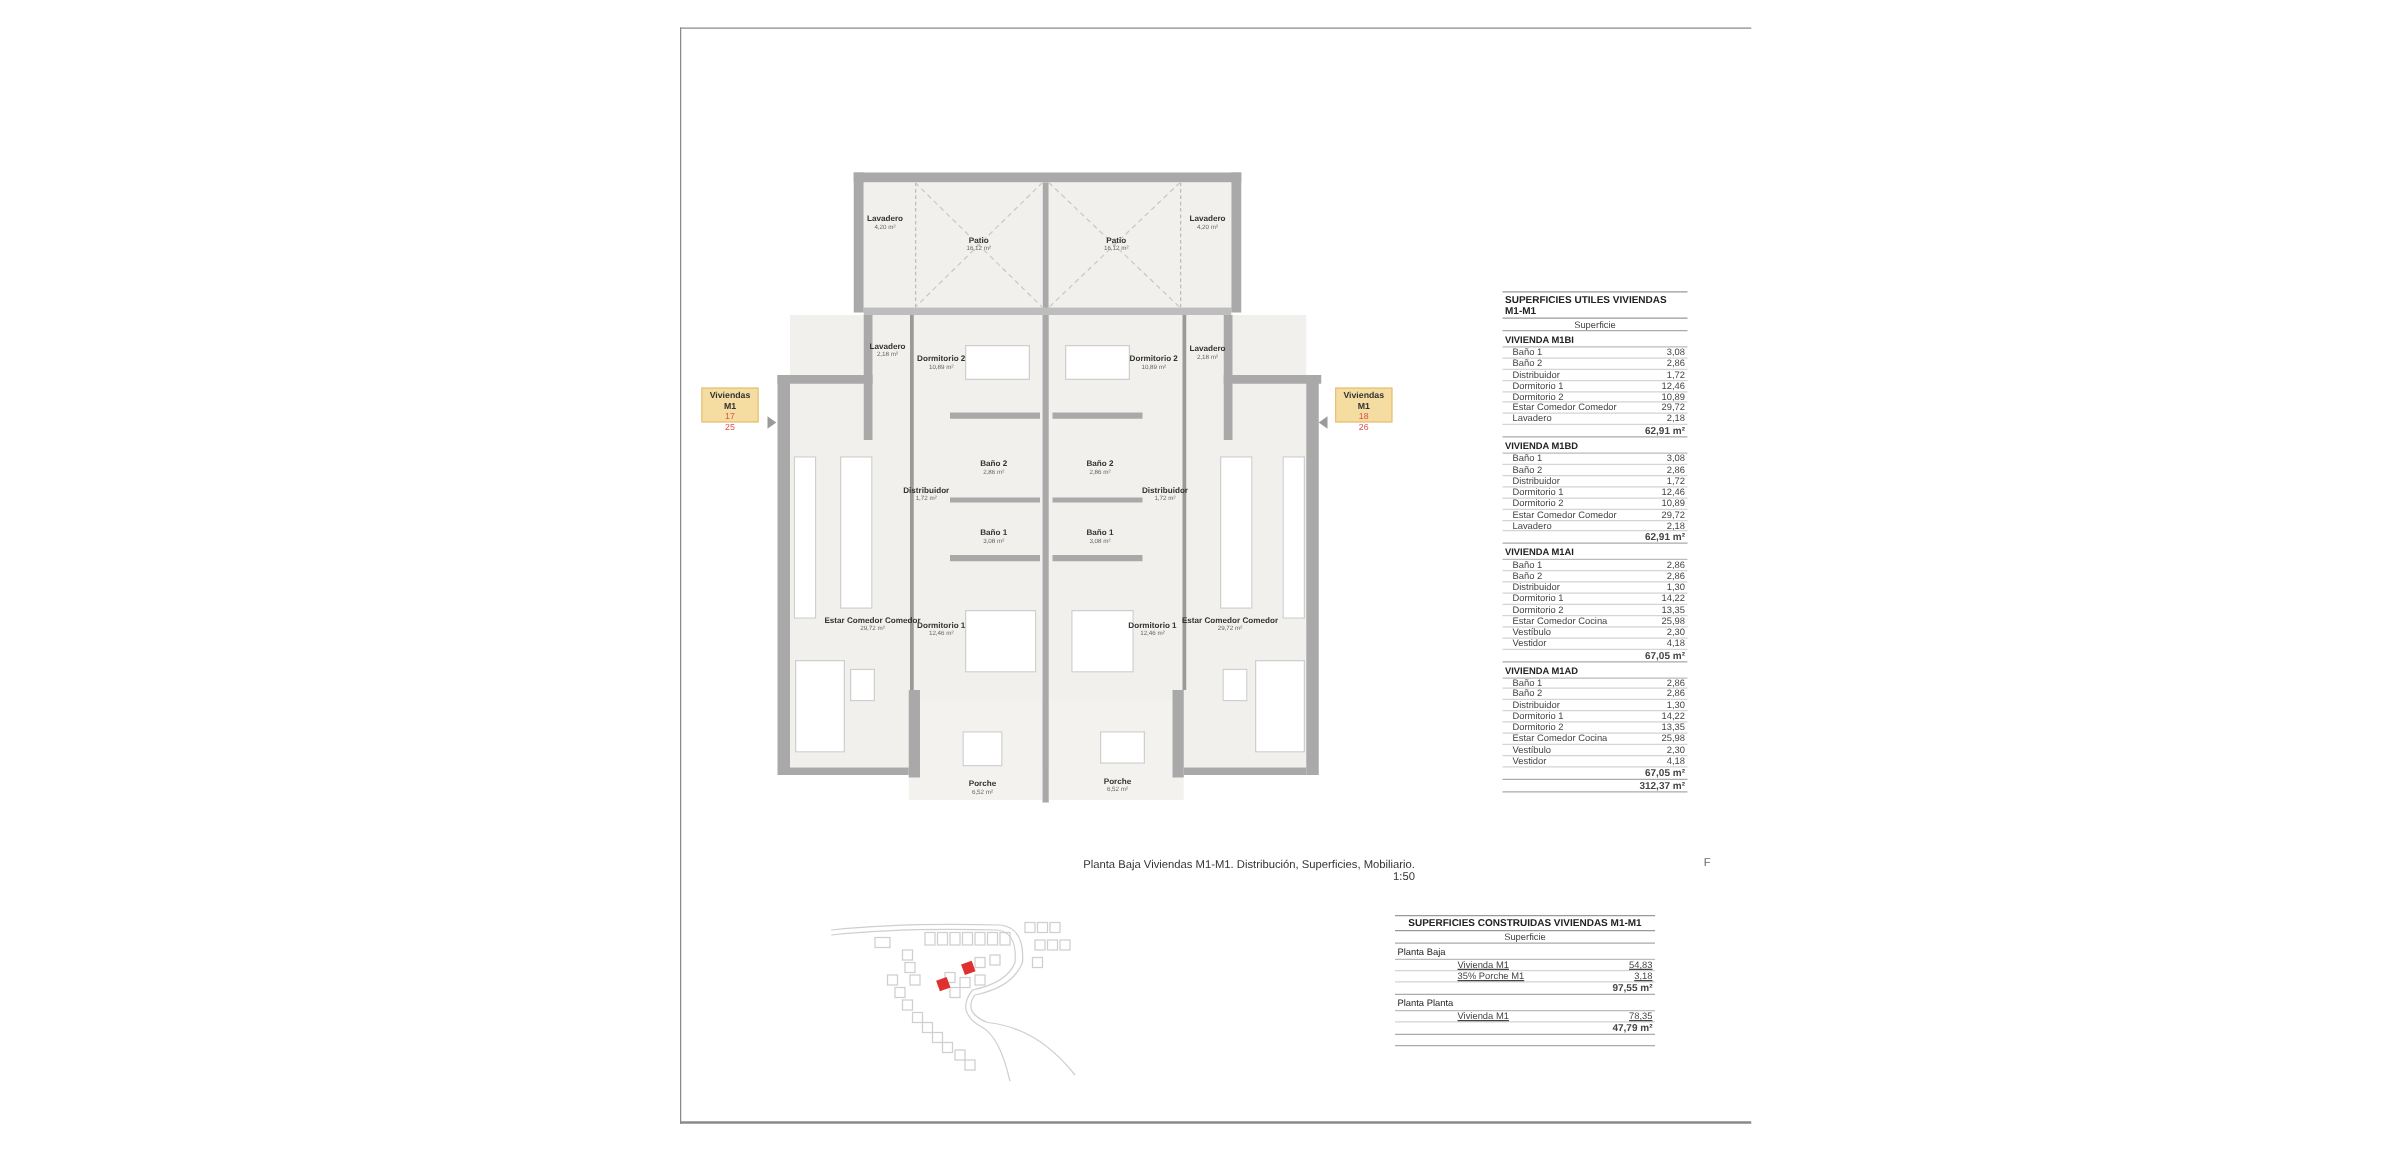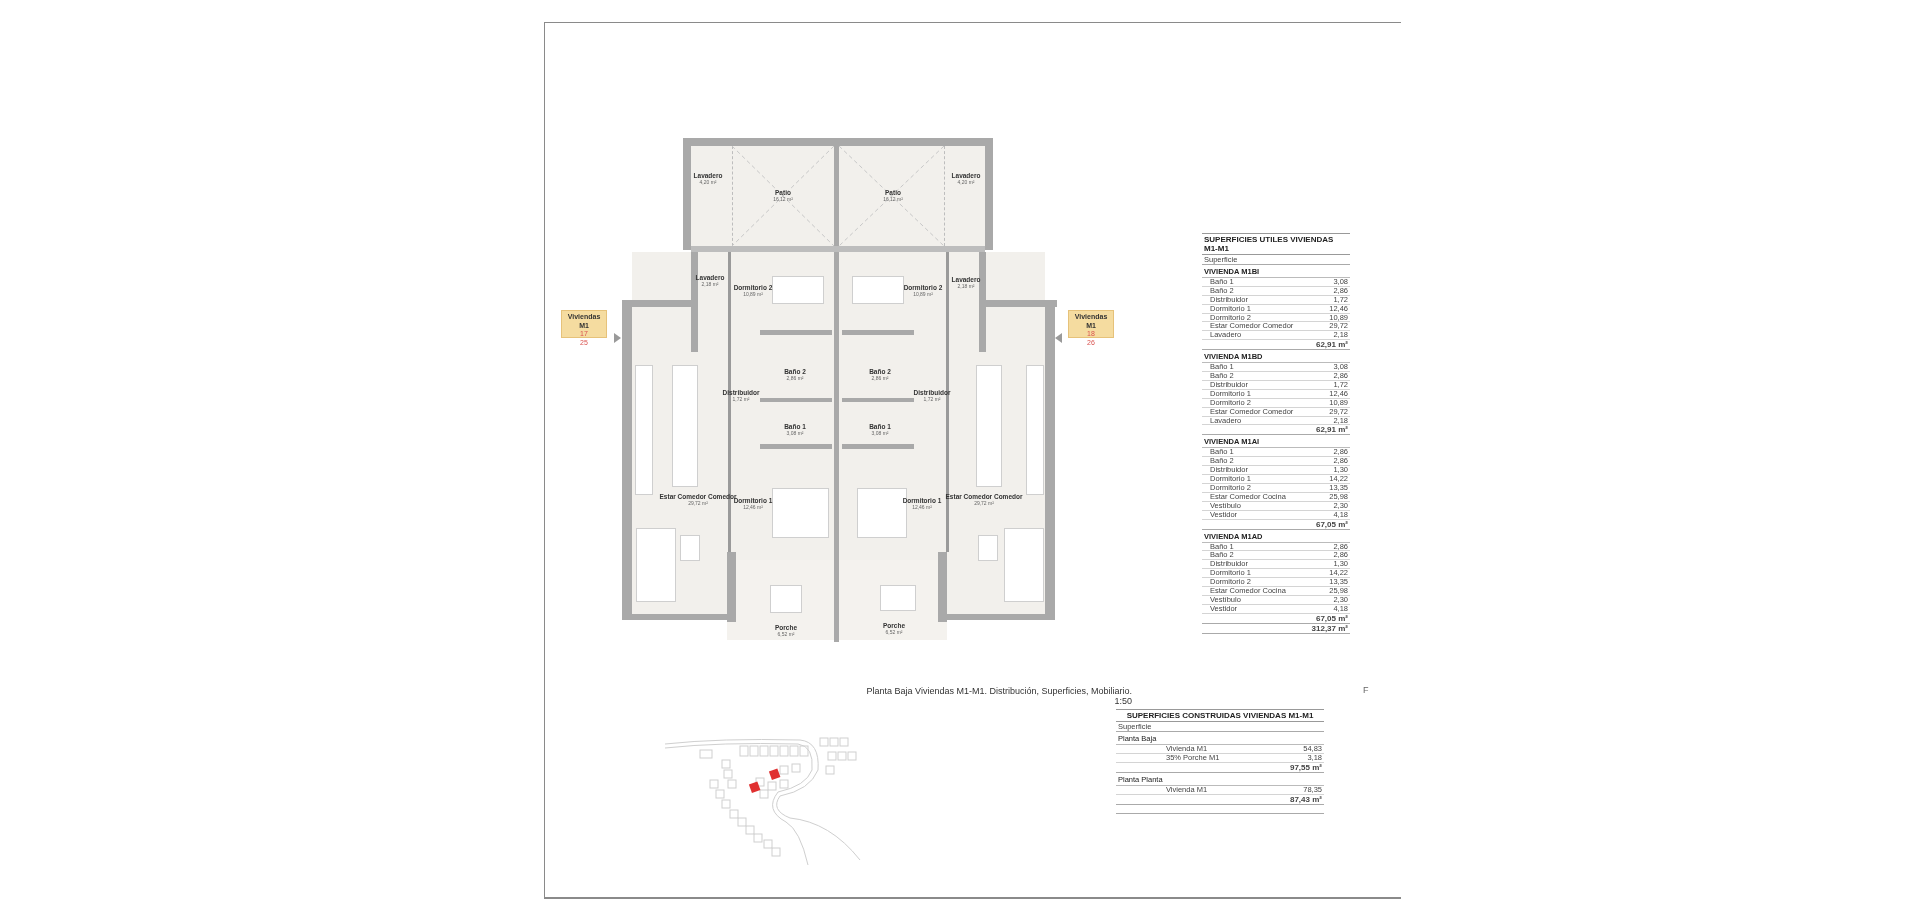--- a/index.html
+++ b/index.html
@@ -12,25 +12,25 @@
   .room-label{position:absolute;text-align:center;font-size:6.5px;font-weight:bold;color:#333;white-space:nowrap;transform:translateX(-50%);}
   .room-area{display:block;font-weight:normal;font-size:5px;color:#666;}
   .furn{position:absolute;background:#fff;border:1px solid #cfcfcf;}
   .tag{position:absolute;background:#f5dca0;border:1px solid #e6c27a;width:46px;height:28px;text-align:center;font-size:7px;line-height:8.5px;padding-top:2px;box-sizing:border-box;}
   .tag .t{font-weight:bold;color:#333;display:block;}
   .tag .n{color:#d9534f;display:block;}
   .arrow{position:absolute;width:0;height:0;border-top:5px solid transparent;border-bottom:5px solid transparent;}
   
   .tbl{position:absolute;font-size:7.5px;color:#444;}
   .tbl .title{font-weight:bold;font-size:8px;border-top:1px solid #999;border-bottom:1px solid #999;padding:1px 2px;color:#222;}
-  .tbl .sup{text-align:left;border-bottom:1px solid #aaa;padding:0 2px;}
+  .tbl .sup{text-align:center;border-bottom:1px solid #aaa;padding:0 2px;}
   .tbl .sec{font-weight:bold;padding:2px 2px 1px 2px;border-bottom:1px solid #bbb;color:#222;}
   .tbl .row{display:flex;justify-content:space-between;padding:0 2px 0 8px;border-bottom:1px solid #d4d4d4;height:7.9px;line-height:7.9px;}
   .tbl .tot{text-align:right;font-weight:bold;padding:0 2px;border-bottom:1px solid #aaa;font-size:8px;}
-  .tbl2 .row{padding-left:50px;}
+  .tbl2 .row{padding-left:50px;text-decoration:underline;}
   .caption{position:absolute;font-size:9px;color:#333;text-align:right;}
   .dash{position:absolute;border:1px dashed #bdbdbd;}
 </style>
 </head>
 <body>
 
 <div class="sheet"></div>
 
 <div class="abs" style="left:0;top:0;width:1920px;height:920px;">
 
@@ -264,39 +264,39 @@
       <span>2,30</span>
     </div>
   <div class="row">
       <span>Vestidor</span>
       <span>4,18</span>
     </div>
   <div class="tot">67,05 m²</div>
   <div class="tot">312,37 m²</div>
 </div>
 
-<div class="tbl tbl2" style="left:1116px;top:709px;width:208px;">
+<div class="tbl tbl2" style="left:1116px;top:732px;width:208px;">
   <div class="title" style="text-align:center;">SUPERFICIES CONSTRUIDAS VIVIENDAS M1-M1</div>
   <div class="sup">Superficie</div>
   <div class="sec" style="font-weight:normal;">Planta Baja</div>
   <div class="row">
       <span>Vivienda M1</span>
       <span>54,83</span>
     </div>
   <div class="row">
       <span>35% Porche M1</span>
       <span>3,18</span>
     </div>
   <div class="tot">97,55 m²</div>
   <div class="sec" style="font-weight:normal;">Planta Planta</div>
   <div class="row">
       <span>Vivienda M1</span>
       <span>78,35</span>
     </div>
-  <div class="tot">87,43 m²</div>
+  <div class="tot">47,79 m²</div>
   <div style="height:8px;border-bottom:1px solid #aaa;"></div>
 </div>
 
 <svg class="abs" style="left:660px;top:730px;" width="220" height="150" viewBox="0 0 220 150">
   <g fill="none" stroke="#cfcfcf" stroke-width="1">
     <path d="M5 14 Q60 8 140 10 Q160 12 158 40 Q150 60 120 66 Q110 80 130 88 Q170 92 200 130"></path>
     <path d="M5 18 Q60 12 138 14 Q154 16 152 40 Q146 56 118 62 Q104 80 126 92 Q140 100 148 135"></path>
     <g>
       <rect x="40" y="20" width="12" height="8"></rect>
         <rect x="80" y="16" width="8" height="10"></rect>

